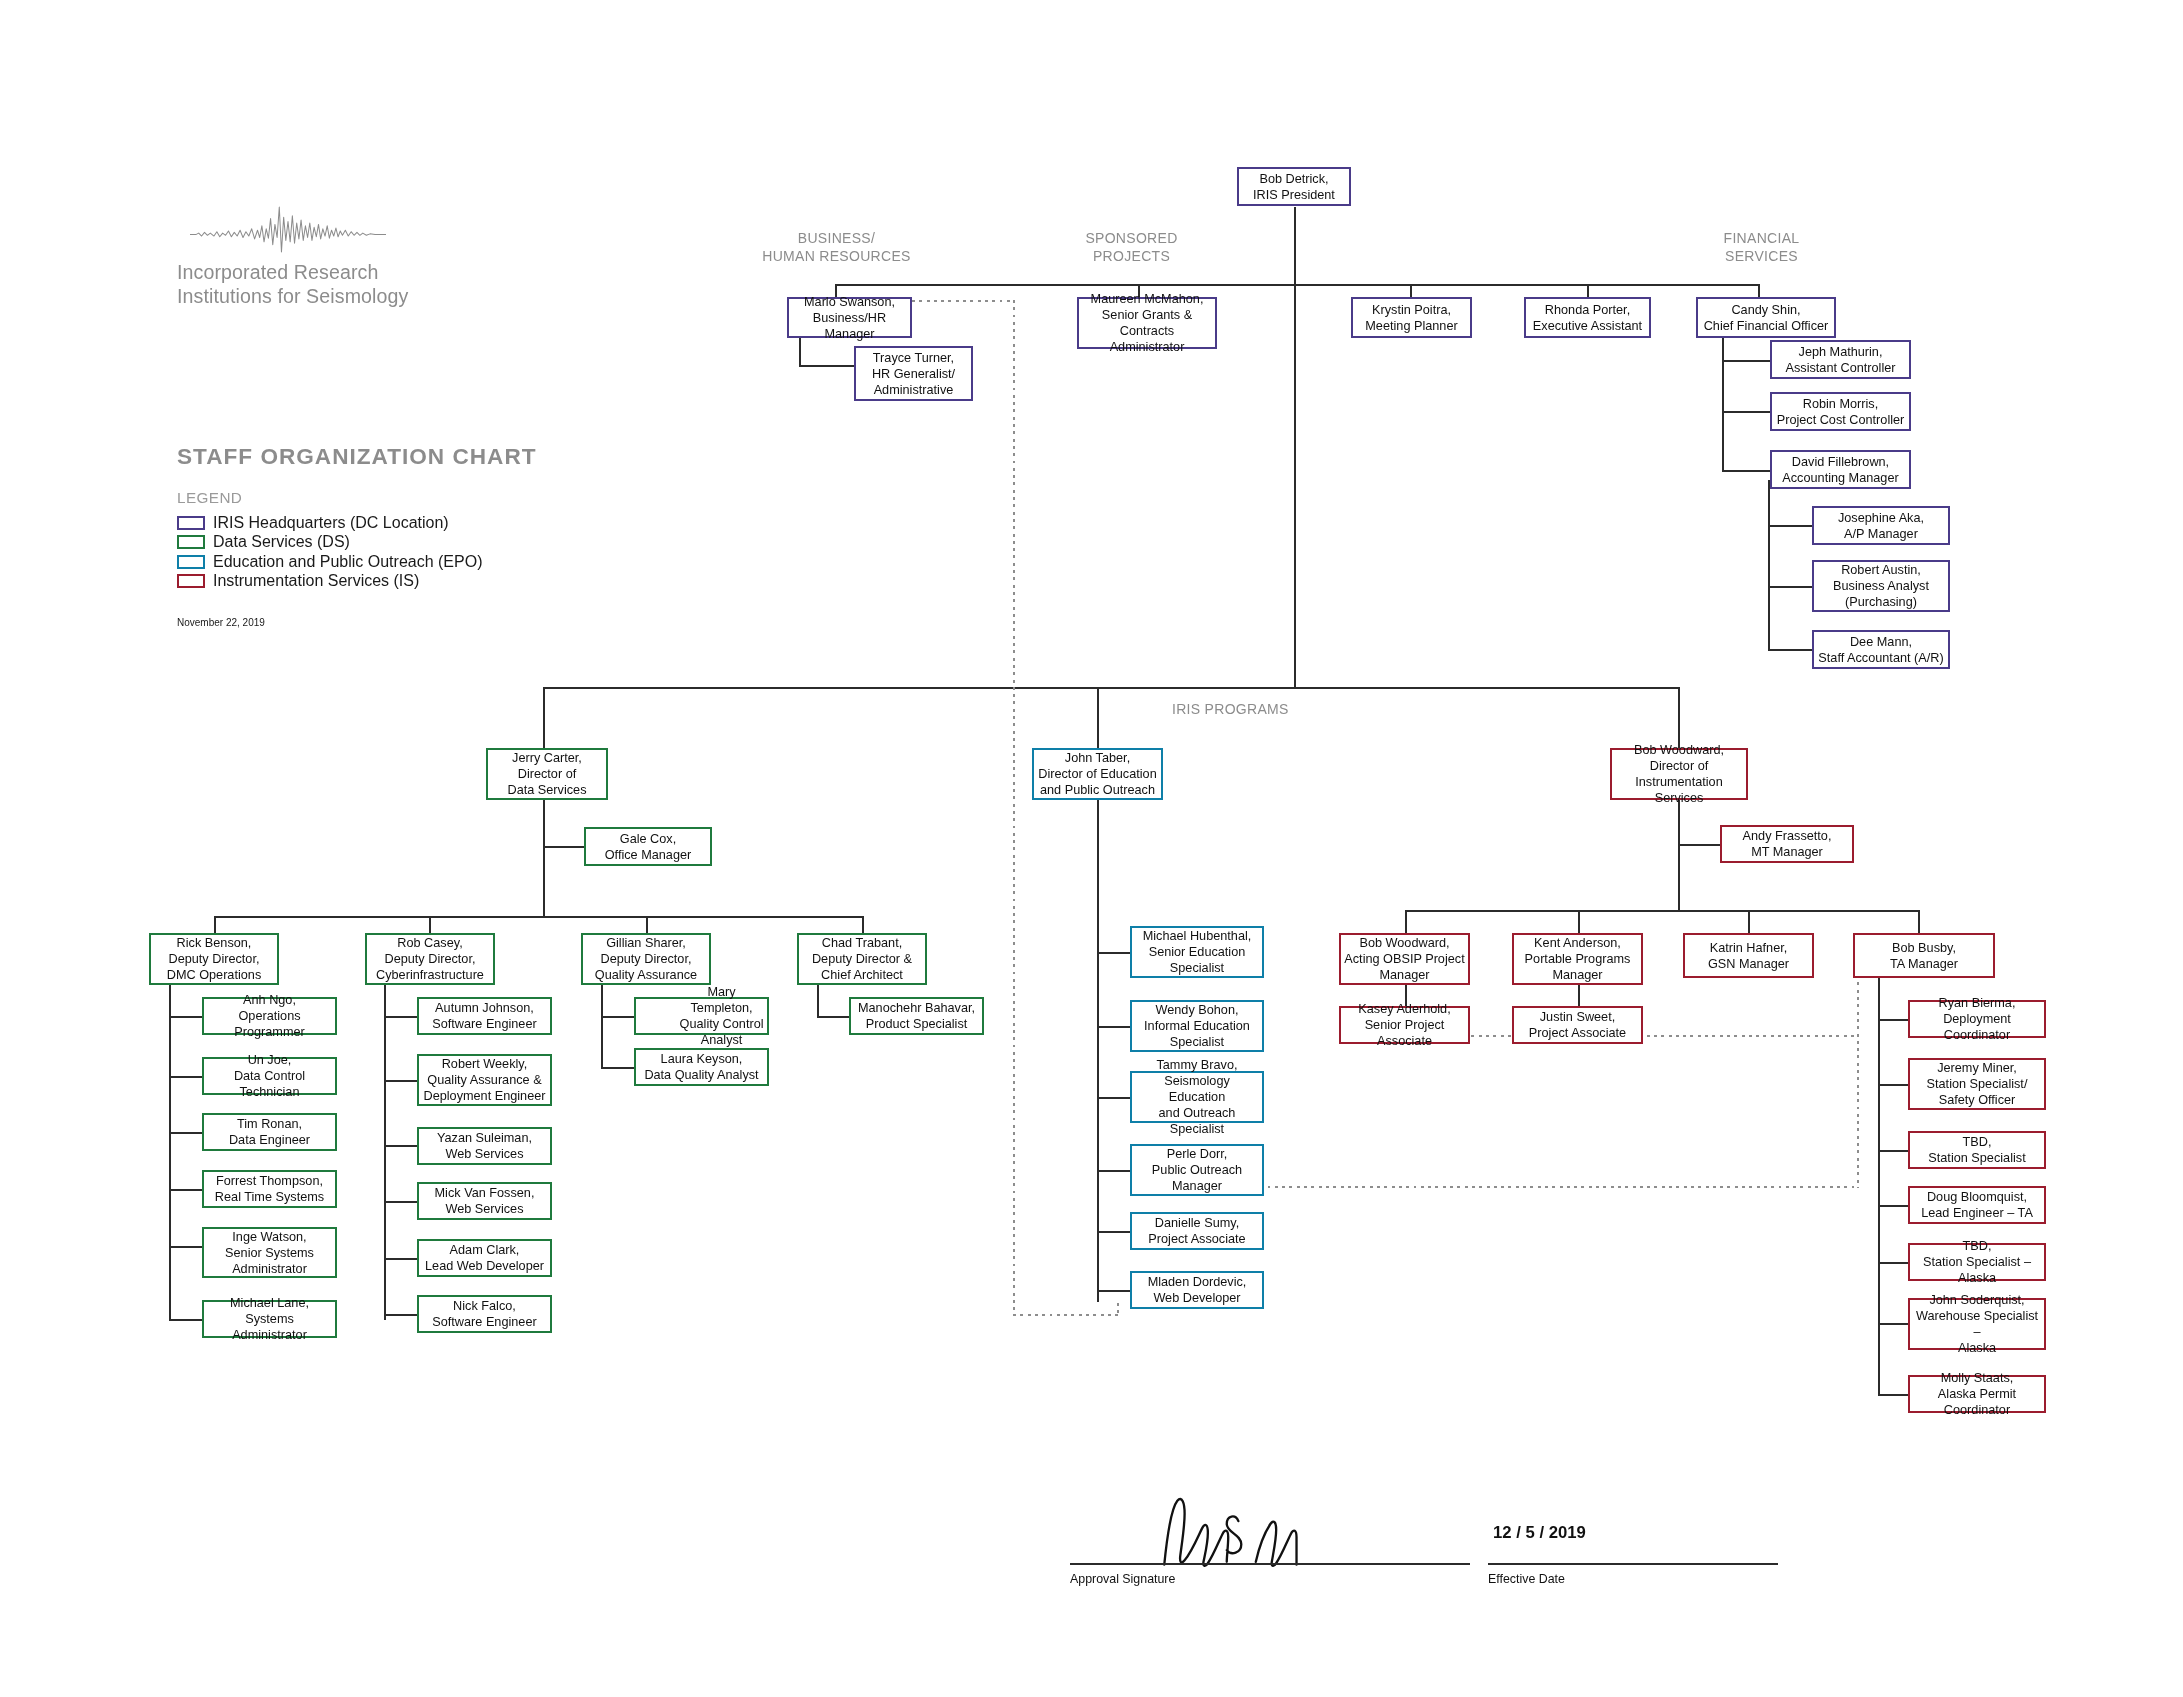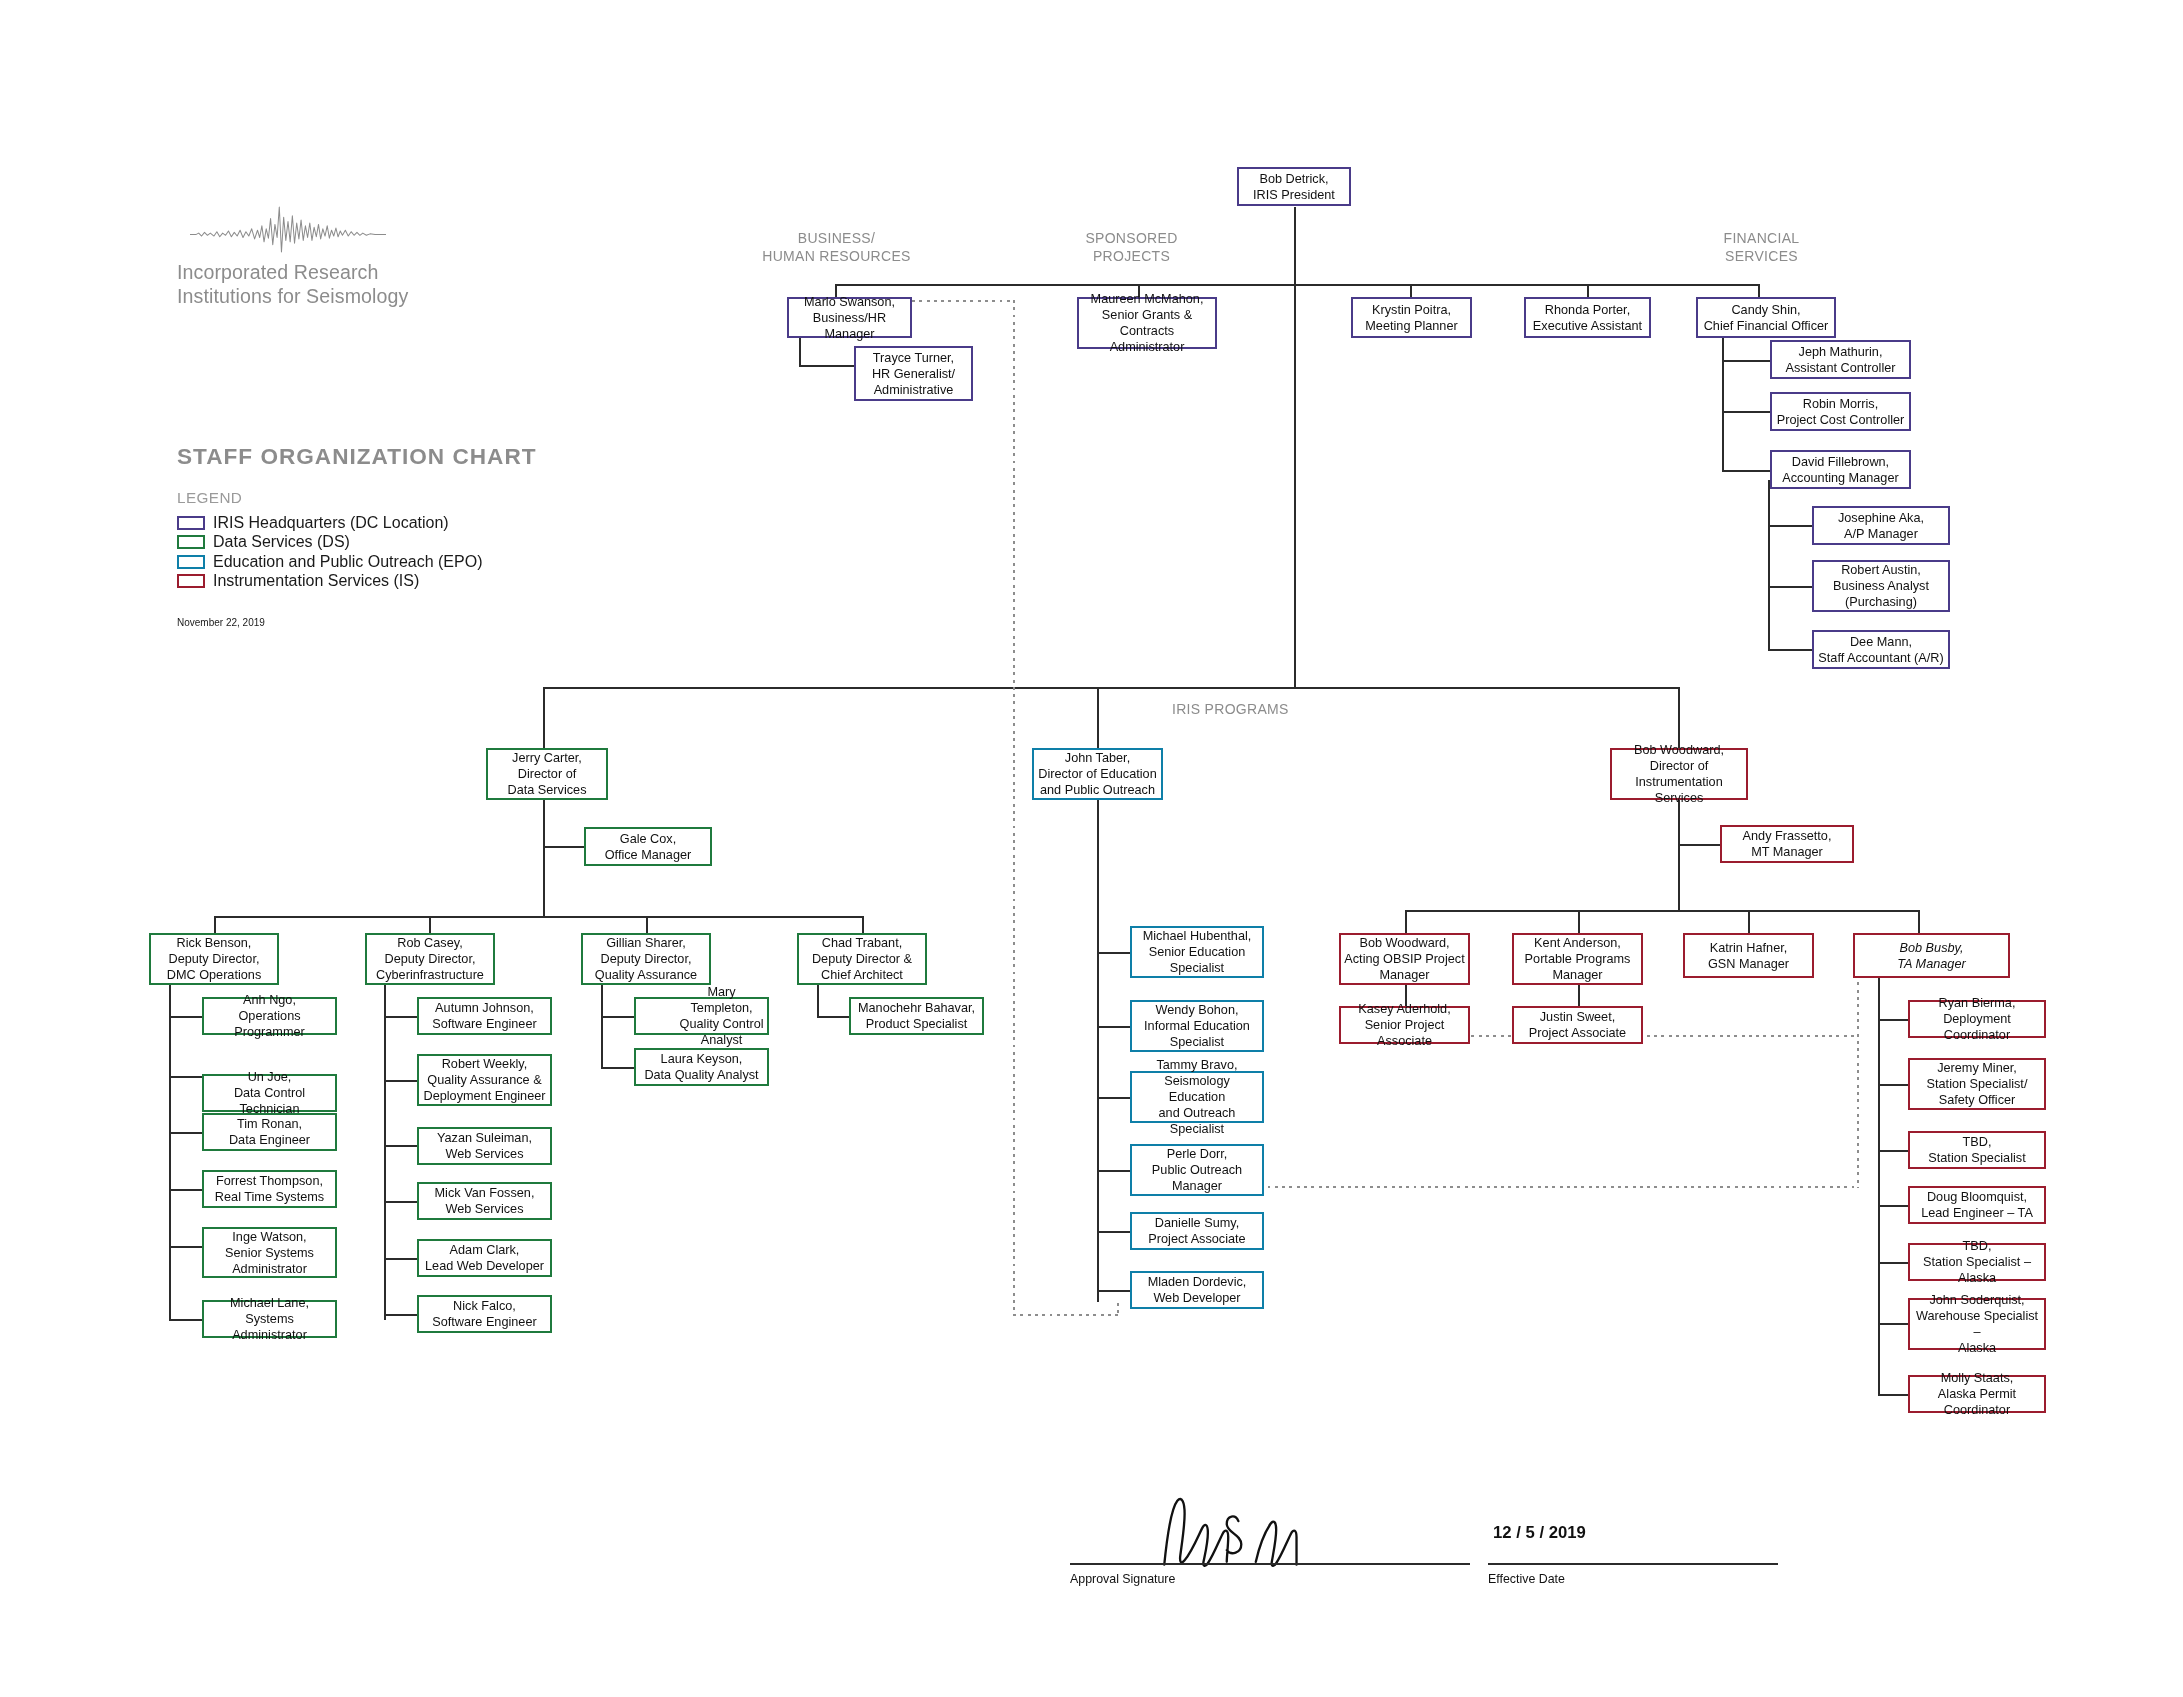--- a/index.html
+++ b/index.html
@@ -311,21 +311,21 @@
   <div class="node ds" style="left:584px; top:827px; width:128px; height:39px;">
     <div><span>Gale Cox,</span><br><span>Office Manager</span></div>
   </div>
 
   <div class="node ds" style="left:149px; top:933px; width:130px; height:52px;">
     <div><span>Rick Benson,</span><br><span>Deputy Director,</span><br><span>DMC Operations</span></div>
   </div>
   <div class="node ds" style="left:202px; top:997px; width:135px; height:38px;">
     <div><span>Anh Ngo,</span><br><span>Operations Programmer</span></div>
   </div>
-  <div class="node ds" style="left:202px; top:1057px; width:135px; height:38px;margin-top:17px;">
+  <div class="node ds" style="left:202px; top:1057px; width:135px; height:38px;">
     <div><span>Un Joe,</span><br><span>Data Control Technician</span></div>
   </div>
   <div class="node ds" style="left:202px; top:1113px; width:135px; height:38px;">
     <div><span>Tim Ronan,</span><br><span>Data Engineer</span></div>
   </div>
   <div class="node ds" style="left:202px; top:1170px; width:135px; height:38px;">
     <div><span>Forrest Thompson,</span><br><span>Real Time Systems</span></div>
   </div>
   <div class="node ds" style="left:202px; top:1227px; width:135px; height:51px;">
     <div><span>Inge Watson,</span><br><span>Senior Systems</span><br><span>Administrator</span></div>
@@ -410,21 +410,21 @@
   </div>
   <div class="node is" style="left:1512px; top:933px; width:131px; height:52px;">
     <div><span>Kent Anderson,</span><br><span>Portable Programs</span><br><span>Manager</span></div>
   </div>
   <div class="node is" style="left:1512px; top:1006px; width:131px; height:38px;">
     <div><span>Justin Sweet,</span><br><span>Project Associate</span></div>
   </div>
   <div class="node is" style="left:1683px; top:933px; width:131px; height:45px;">
     <div><span>Katrin Hafner,</span><br><span>GSN Manager</span></div>
   </div>
-  <div class="node is" style="left:1853px; top:933px; width:157px; height:45px;font-style:italic;">
+  <div class="node is" style="left:1853px; top:933px; width:142px; height:45px;">
     <div><span>Bob Busby,</span><br><span>TA Manager</span></div>
   </div>
 
   <div class="node is" style="left:1908px; top:1000px; width:138px; height:38px;">
     <div><span>Ryan Bierma,</span><br><span>Deployment Coordinator</span></div>
   </div>
   <div class="node is" style="left:1908px; top:1058px; width:138px; height:52px;">
     <div><span>Jeremy Miner,</span><br><span>Station Specialist/</span><br><span>Safety Officer</span></div>
   </div>
   <div class="node is" style="left:1908px; top:1131px; width:138px; height:38px;">

